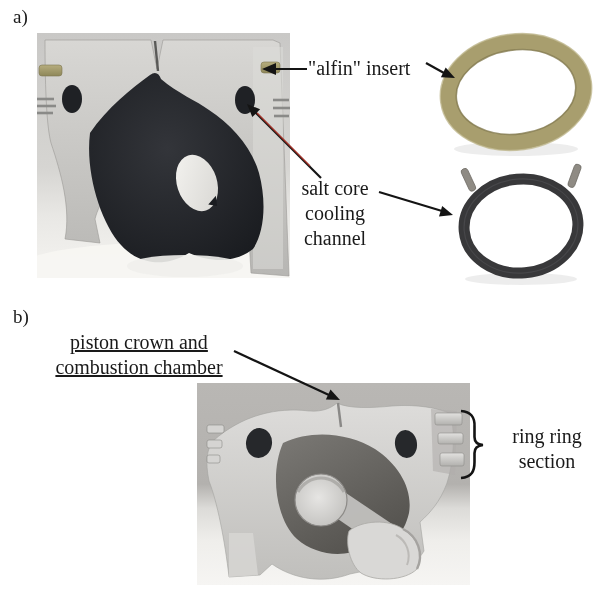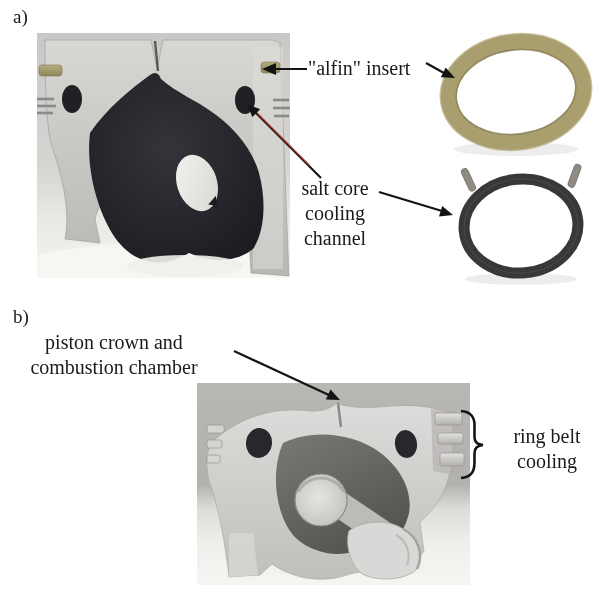--- a/index.html
+++ b/index.html
@@ -164,22 +164,22 @@
         <rect x="0" y="15" width="15" height="8" rx="2" fill="#d5d4d2" stroke="#8b8986" stroke-width="0.6"></rect>
         <rect x="0" y="30" width="13" height="8" rx="2" fill="#d5d4d2" stroke="#8b8986" stroke-width="0.6"></rect>
       </g>
       <line x1="141" y1="20" x2="144" y2="44" stroke="#8a8987" stroke-width="2.4"></line>
       <path d="M32,150 L56,150 L61,192 L32,194 Z" fill="#d8d7d5" opacity="0.8"></path>
     </svg>
   </div>
 
   <div class="annot nowrap" style="left:308px;top:56px;">"alfin" insert</div>
   <div class="annot" style="left:289px;top:176px;width:92px;">salt core cooling channel</div>
-  <div class="annot" style="left:0;top:330px;width:228px;">piston crown and combustion chamber</div>
-  <div class="annot" style="left:499px;top:424px;width:96px;">ring belt cooling</div>
+  <div class="annot" style="left:25px;top:330px;width:228px;text-decoration:underline;">piston crown and combustion chamber</div>
+  <div class="annot" style="left:499px;top:424px;width:96px;">ring ring section</div>
 
   <svg class="overlay" width="605" height="593" viewBox="0 0 605 593">
     <g stroke="#141414" stroke-width="2.2" fill="#141414">
 
       <g>
         <line x1="307" y1="69" x2="272" y2="69"></line>
         <polygon points="262,69 276,63 276,75" stroke="none"></polygon>
       </g>
 
       <g>

